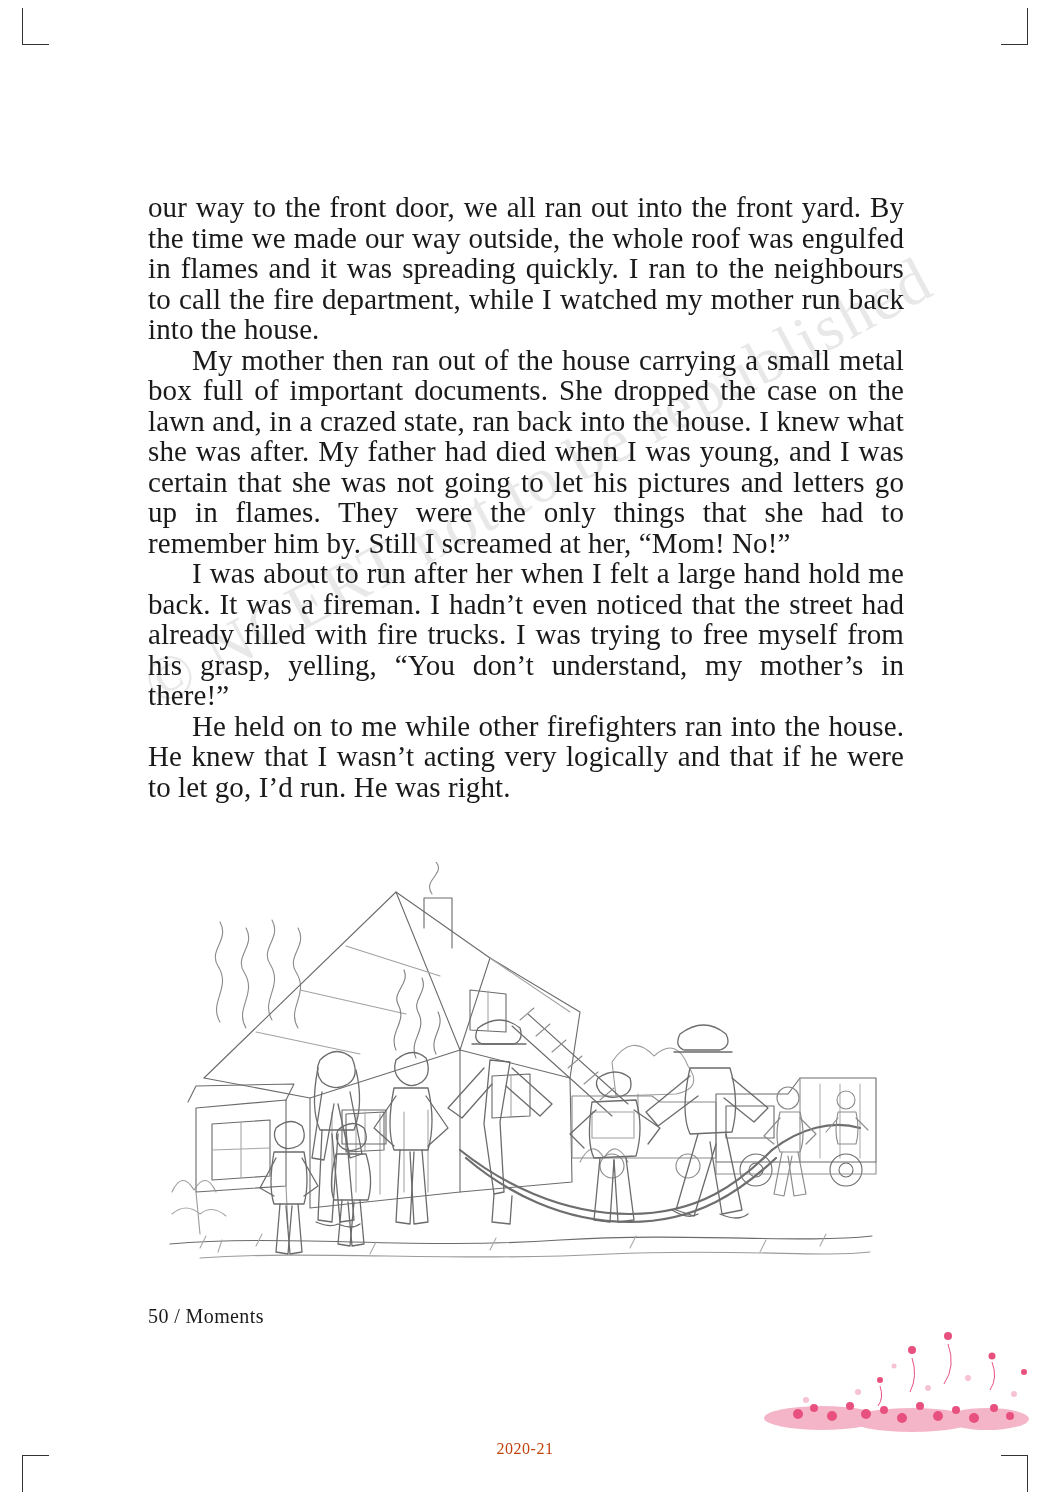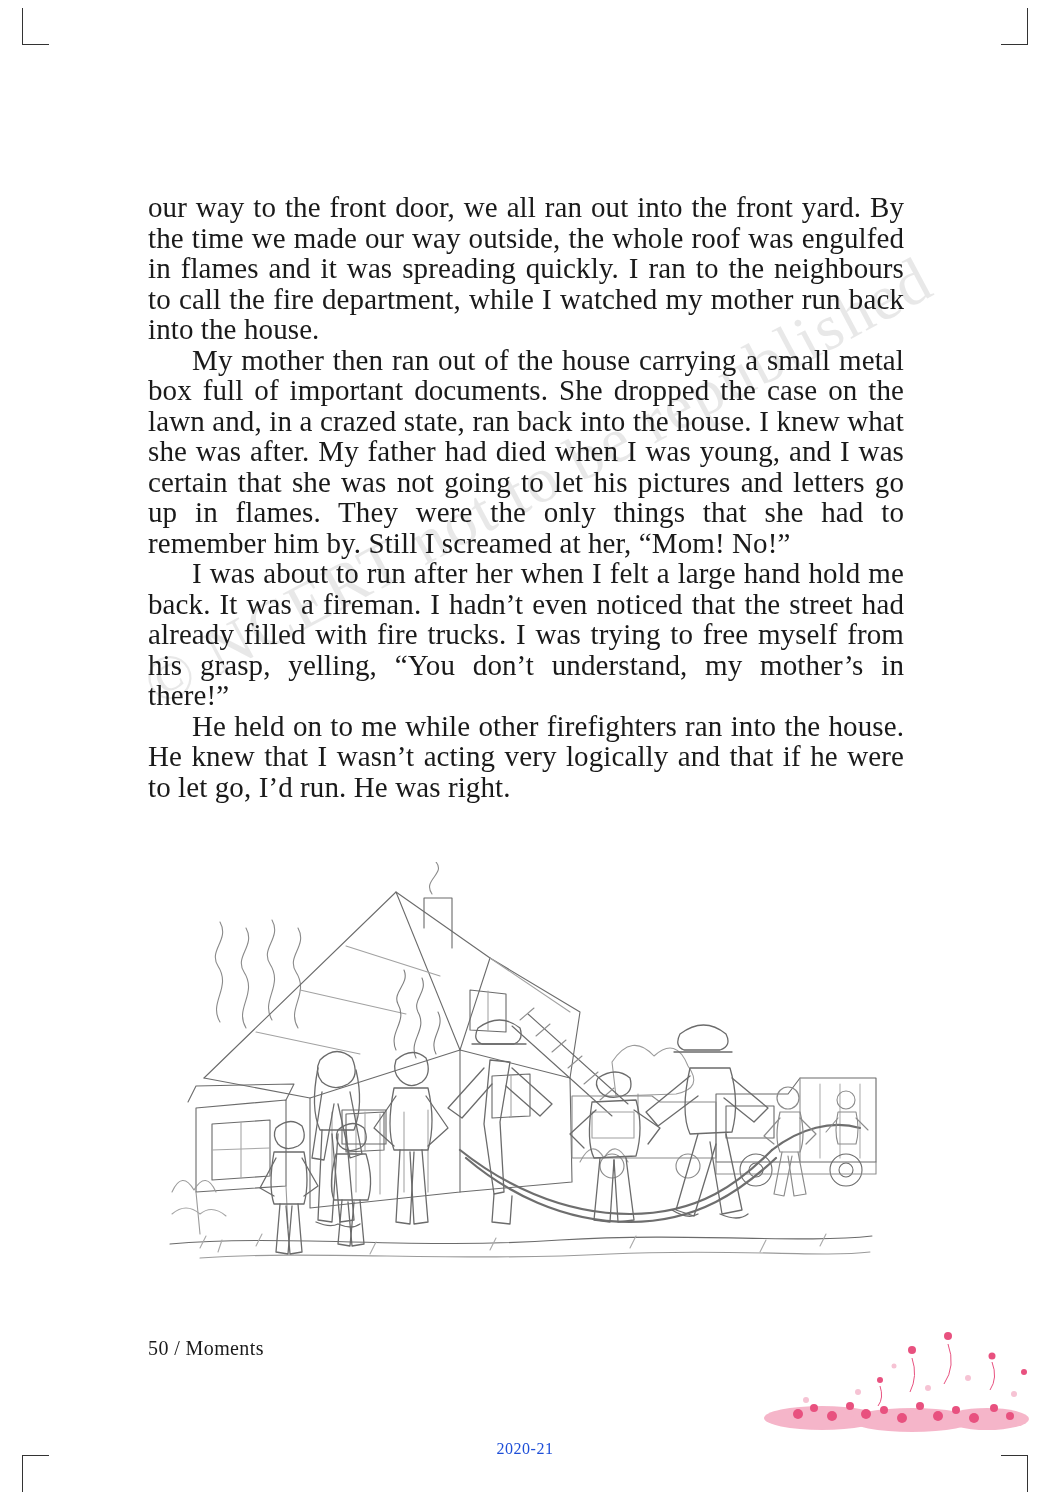--- a/index.html
+++ b/index.html
@@ -75,32 +75,31 @@
   }
   .illustration svg { display: block; width: 100%; height: 100%; }
 
   .footer-left {
     position: absolute;
     left: 148px;
     top: 1305px;
     font-size: 20px;
     font-family: "Liberation Serif", serif;
     letter-spacing: 0.4px;
-    margin-top: 32px;
   }
 
   .footer-center {
     position: absolute;
     left: 0;
     right: 0;
     top: 1440px;
     text-align: center;
     font-size: 16px;
     font-family: "Liberation Serif", serif;
-    color: #1d4ed8;
+    color: #c2410c;
     letter-spacing: 0.5px;
   }
 
   .flowers {
     position: absolute;
     right: 18px;
     bottom: 68px;
     width: 270px;
     height: 110px;
   }

